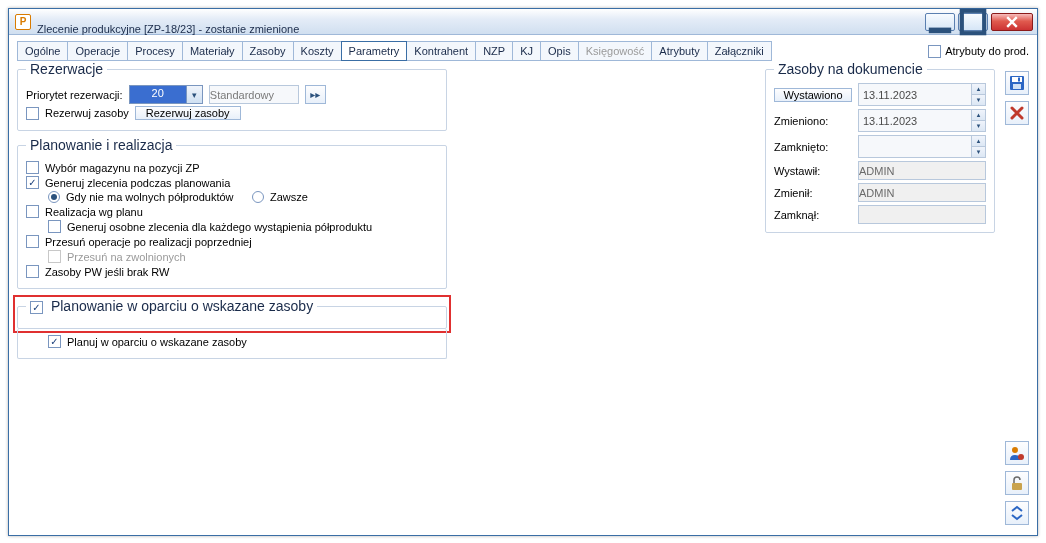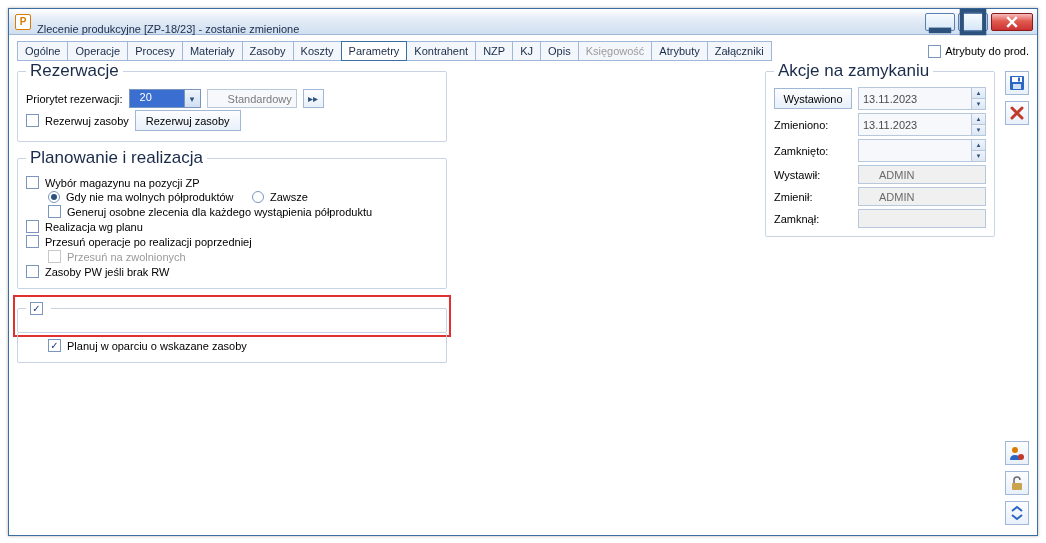--- a/index.html
+++ b/index.html
@@ -105,21 +105,21 @@
   fieldset.grp {
     border: 1px solid #c8d4e4;
     border-radius: 2px;
     padding: 6px 8px 8px 8px;
     margin: 0 0 6px 0;
     position: relative;
   }
   fieldset.grp legend {
     padding: 0 4px;
     color: #1a2b4a;
-    font-size: 17px;
+    font-size: 14px;
   }
   .row { display: flex; align-items: center; gap: 6px; margin: 2px 0; }
   .row.indent1 { padding-left: 22px; }
   .chk {
     width: 13px; height: 13px;
     border: 1px solid #7a96bf;
     background: #fff;
     display: inline-flex;
     align-items: center;
     justify-content: center;
@@ -150,46 +150,46 @@
   .lbl { cursor: default; }
   .lbl.disabled { color: #9a9a9a; }
   .combo {
     display: inline-flex;
     align-items: stretch;
     border: 1px solid #7a96bf;
     height: 19px;
     background: #3a6ed0;
     color: #fff;
   }
-  .combo .combo-val { padding: 1px 10px; min-width: 54px; }
+  .combo .combo-val { padding: 1px 22px; min-width: 54px; }
   .combo .combo-btn {
     width: 16px;
     background: linear-gradient(#f0f4fb,#cfe0f2);
     border-left: 1px solid #7a96bf;
     color: #2b517c;
     display: inline-flex;
     align-items: center;
     justify-content: center;
     font-size: 9px;
   }
   .textfield {
     border: 1px solid #b8c8dc;
     background: #f6f8fb;
     height: 19px;
-    padding: 1px 20px;
+    padding: 1px 0;
     color: #7a7a7a;
     display: inline-flex;
     align-items: center;
   }
   .textfield.ro { background: #f0f0f0; color: #6a6a6a; }
   .btn {
     border: 1px solid #9fb8d8;
     background: linear-gradient(#fdfdfe, #e8f0fa);
     padding: 2px 10px;
-    height: 21px;
+    height: 14px;
     cursor: pointer;
     display: inline-flex;
     align-items: center;
   }
   .icon-btn-sm {
     border: 1px solid #9fb8d8;
     background: linear-gradient(#fdfdfe, #e8f0fa);
     width: 21px; height: 19px;
     display: inline-flex;
     align-items: center;
@@ -347,68 +347,73 @@
           </div>
         </fieldset>
 
         <fieldset class="grp">
           <legend>Planowanie i realizacja</legend>
 
           <div class="row">
             <span class="chk"></span>
             <span class="lbl">Wybór magazynu na pozycji ZP</span>
           </div>
+          <div class="row">
+            <span class="chk checked"></span>
+            <span class="lbl">Generuj zlecenia podczas planowania</span>
+          </div>
           <div class="row indent1">
             <span class="radio checked"></span>
             <span class="lbl" style="min-width:180px">Gdy nie ma wolnych półproduktów</span>
             <span class="radio"></span>
             <span class="lbl">Zawsze</span>
           </div>
+          <div class="row">
+            <span class="chk"></span>
+            <span class="lbl">Realizacja wg planu</span>
+          </div>
           <div class="row indent1">
             <span class="chk"></span>
             <span class="lbl">Generuj osobne zlecenia dla każdego wystąpienia półproduktu</span>
-          </div>
-          <div class="row">
-            <span class="chk"></span>
-            <span class="lbl">Realizacja wg planu</span>
           </div>
           <div class="row">
             <span class="chk"></span>
             <span class="lbl">Przesuń operacje po realizacji poprzedniej</span>
           </div>
           <div class="row indent1">
             <span class="chk disabled"></span>
             <span class="lbl disabled">Przesuń na zwolnionych</span>
           </div>
           <div class="row">
             <span class="chk"></span>
             <span class="lbl">Zasoby PW jeśli brak RW</span>
           </div>
         </fieldset>
 
 
         <div class="highlight-box">
           <fieldset class="grp">
             <legend>
               <span class="chk checked" style="vertical-align:middle;margin-right:4px"></span>
+              <span>Planowanie w oparciu o wskazane zasoby</span>
             </legend>
           </fieldset>
         </div>
         <fieldset class="grp" style="border-top:none;margin-top:-4px;padding-top:4px">
           <div class="row indent1">
             <span class="chk checked"></span>
             <span class="lbl">Planuj w oparciu o wskazane zasoby</span>
           </div>
         </fieldset>
 
       </div>
 
       <div class="right-col">
         <fieldset class="grp">
-          <legend>Akcje na zamykaniu</legend>
+          <legend>Zasoby na dokumencie</legend>
           <div class="info-grid">
             <span class="btn">Wystawiono</span>
             <span class="date-field">
               <span class="dv">13.11.2023</span>
               <span class="spin">
                   <span>▴</span>
                   <span>▾</span>
                 </span>
             </span>
 

